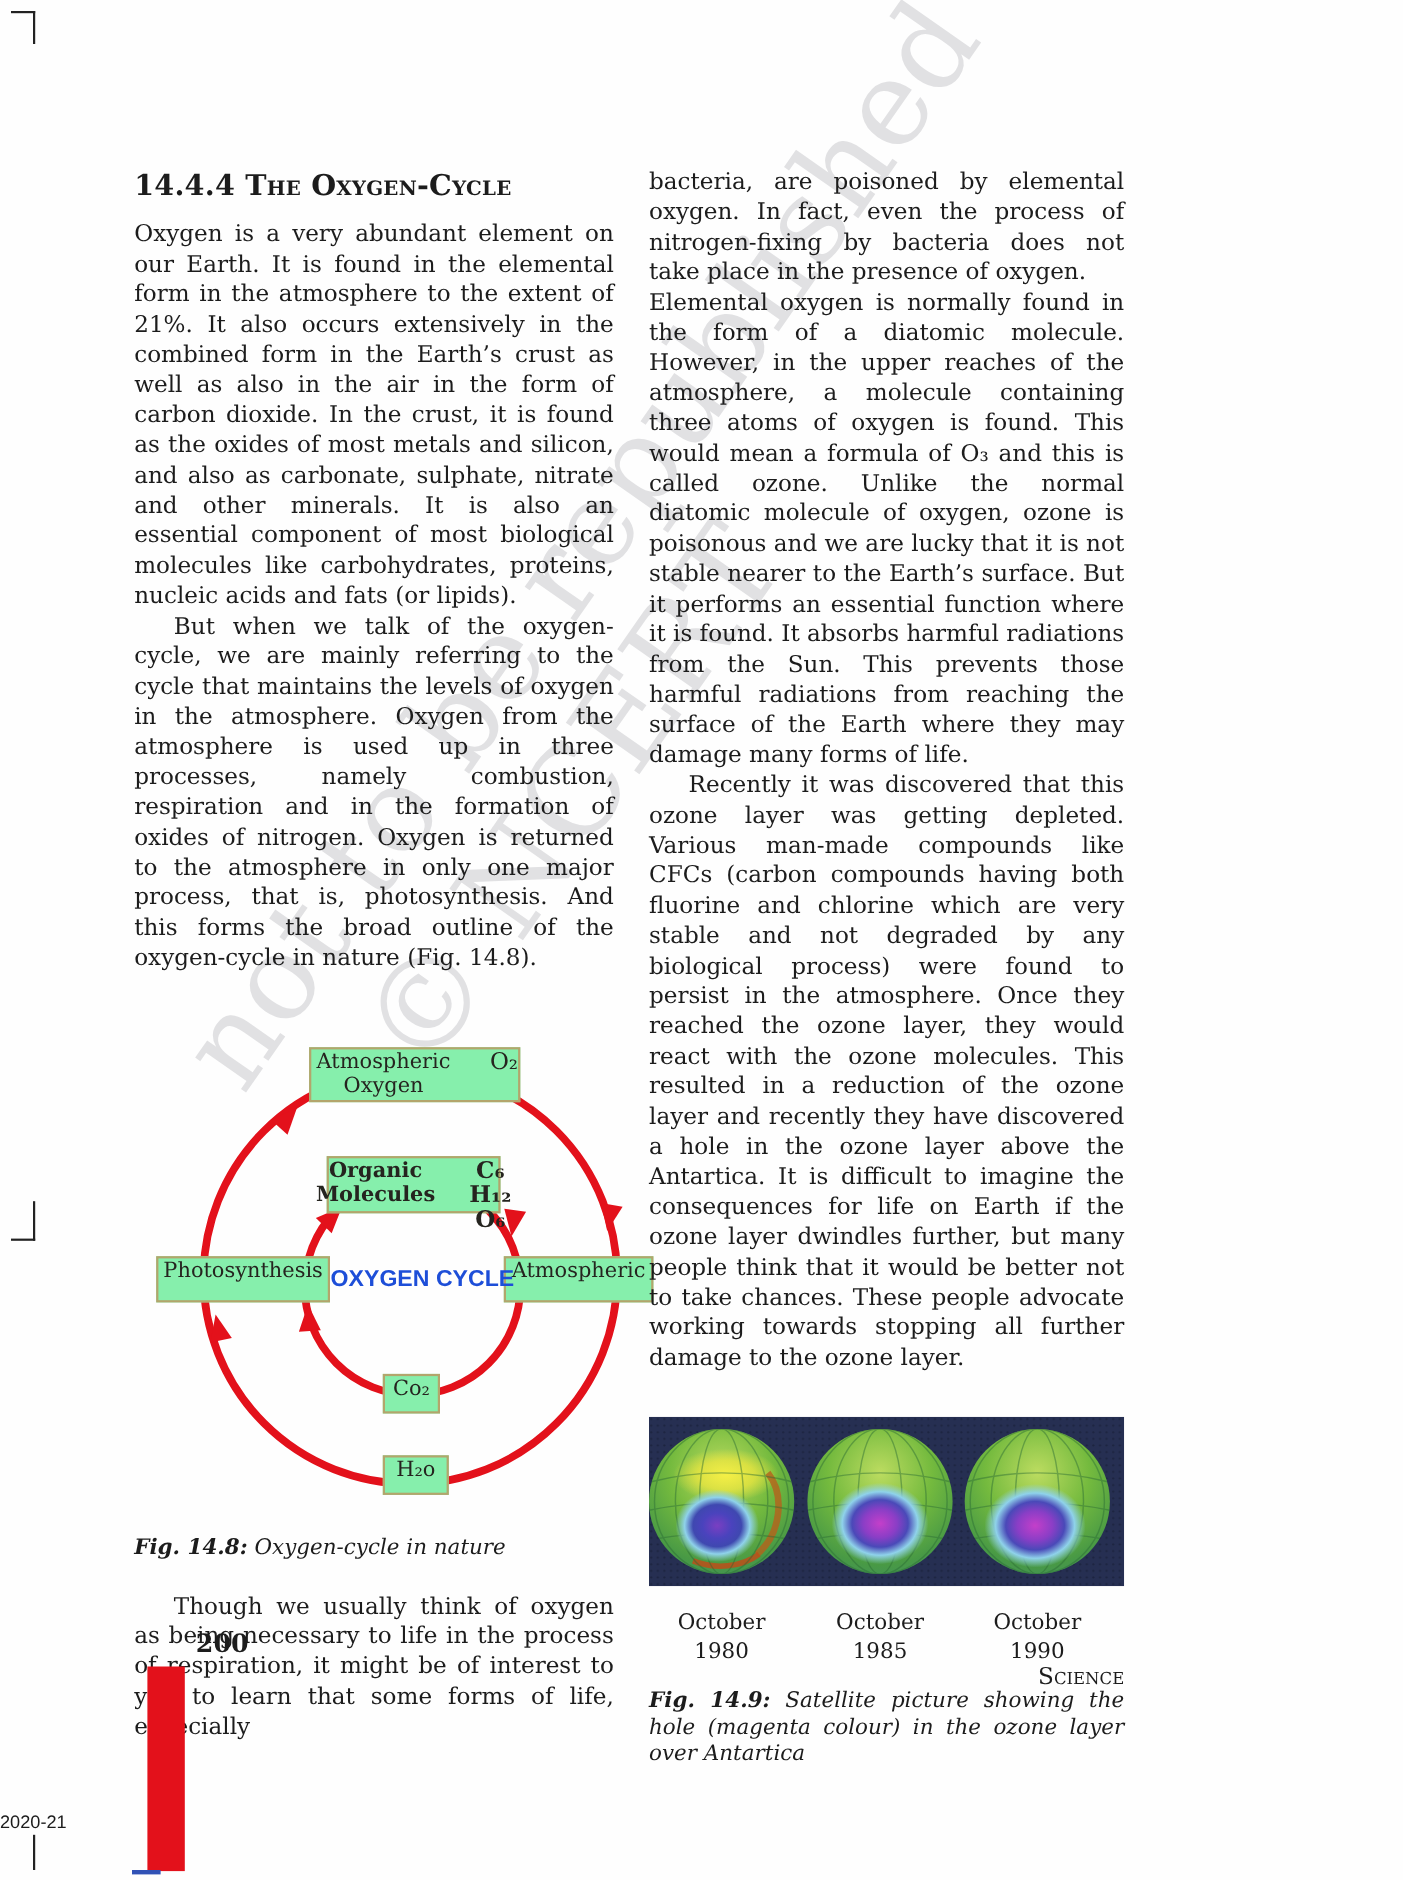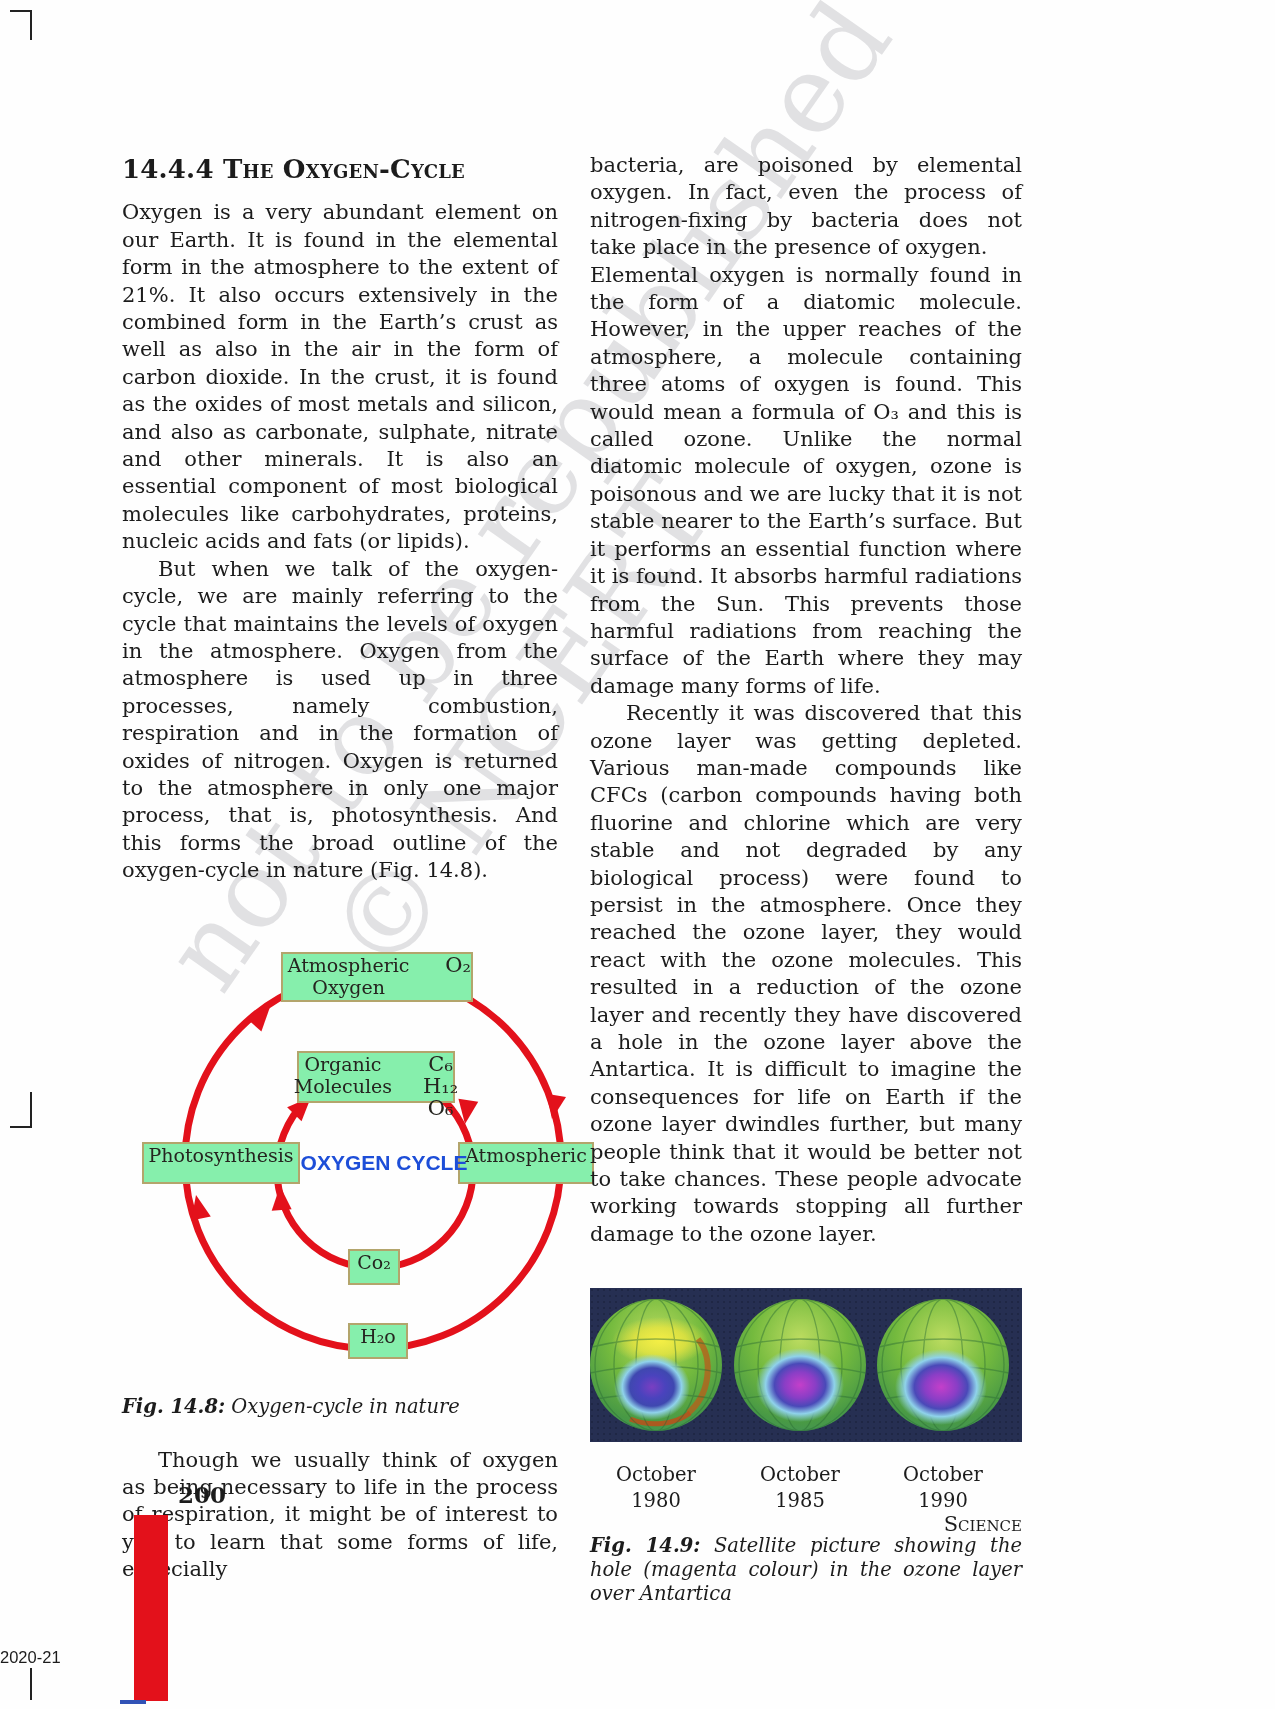--- a/index.html
+++ b/index.html
@@ -23,21 +23,21 @@
   h3.sec-small .sc{font-variant:small-caps;}
   h2.sec-big{font-size:31px;margin:22px 0 14px 0;font-weight:bold;}
   
   #fig8{position:relative;width:480px;height:422px;margin:58px 0 0 2px;}
   #fig8 svg.rings{position:absolute;left:0;top:0;}
   .dbox{position:absolute;background:#86efac;border:2px solid #b3a56c;
     text-align:center;color:#25241f;font-size:19px;line-height:22px;
     display:flex;flex-direction:row;justify-content:center;box-sizing:border-box;gap:31px;}
   .dbox .sub{font-size:21px;}
   #box-atm{left:157px;top:9px;width:192px;height:50px;}
-  #box-org{left:173px;top:108px;width:158px;height:52px;}
+  #box-org{left:173px;top:108px;width:158px;height:52px;font-weight:bold;}
   #box-pho{left:18px;top:199px;width:158px;height:42px;}
   #box-res{left:334px;top:199px;width:136px;height:42px;}
   #box-co2{left:224px;top:306px;width:52px;height:36px;}
   #box-h2o{left:224px;top:380px;width:60px;height:36px;}
   #cycle-label{position:absolute;left:160px;top:206px;width:200px;text-align:center;
     font-family:"Liberation Sans","DejaVu Sans",sans-serif;font-weight:bold;
     font-size:21px;color:#1d4ed8;}
   .fig-caption{margin-top:30px;font-style:italic;font-size:19.5px;line-height:24px;}
   .fig-caption .cap-label{font-weight:bold;}
   

